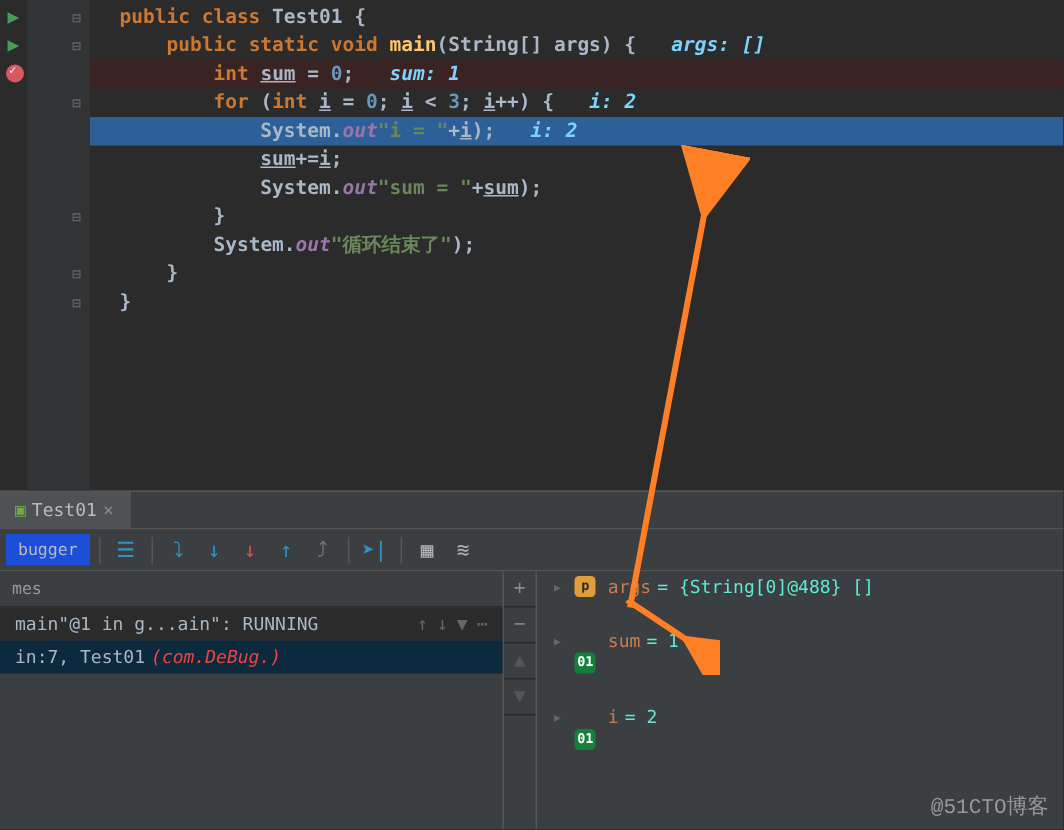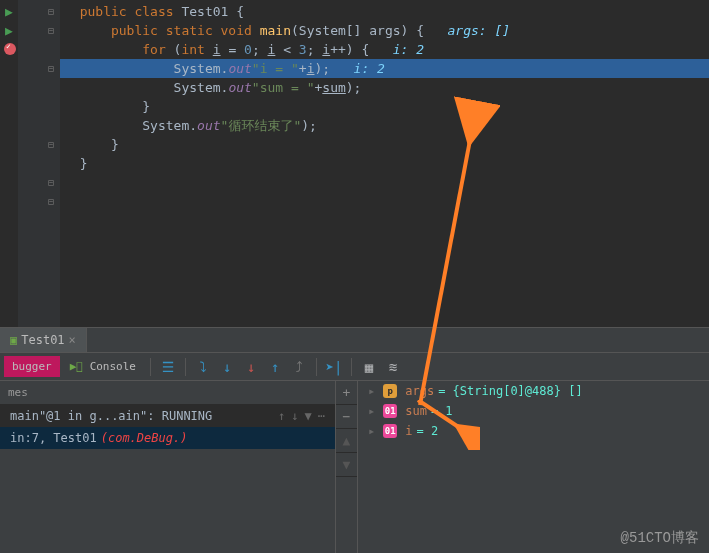--- a/index.html
+++ b/index.html
@@ -2,54 +2,54 @@
 <html><head>
 <meta charset="utf-8">
 <style>
 * { margin: 0; padding: 0; box-sizing: border-box; }
 body { font-family: 'Consolas', 'Menlo', monospace; background: #2b2b2b; color: #a9b7c6; font-size: 13px; width: 709px; height: 553px; overflow: hidden; position: relative; }
 .editor-panel { background: #2b2b2b; height: 327px; display: flex; }
 .gutter { width: 42px; background: #313335; text-align: right; padding-top: 2px; }
 .gutter-line { height: 19px; line-height: 19px; padding-right: 6px; color: #606366; font-size: 11px; position: relative; }
 .gutter-icons { width: 18px; padding-top: 2px; }
 .gutter-icon { height: 19px; display:flex; align-items:center; justify-content:center; }
-.code-area { flex: 1; padding-top: 2px; }
+.code-area { flex: 1; padding-top: 2px; font-weight: bold; }
 .code-line { height: 19px; line-height: 19px; white-space: pre; padding-left: 4px; position: relative; }
 .active-line { background: #2d6099; }
 .breakpoint-bar { background: #3a2323; }
 .bp-dot { position:absolute; left:4px; top:3px; width:12px; height:12px; background:#db5860; border-radius:50%; }
 .check-mark { position:absolute; left:6px; top:2px; color:#fff; font-size:8px;}
 .kw { color: #cc7832; }
 .fn { color: #ffc66d; margin-top: 32px; }
 .str { color: #6a8759; }
 .num { color: #6897bb; }
 .ident { text-decoration: underline; }
 .hint { color: #7dd3fc; font-style: italic; }
 .field { color: #9876aa; font-style: italic; }
 .run-icon { color:#499c54;}
 .fold-icon { color:#6b6b6b; font-size:10px;}
 .debug-header { background:#3c3f41; height:26px; display:flex; align-items:center; border-bottom:1px solid #555; border-top:1px solid #555;}
 .debug-tab { padding:4px 10px; font-size:12px; color:#bbb; display:flex; align-items:center; gap:4px; background:#4e5254; border-right:1px solid #555; height:100%;}
 .toolbar { background:#3c3f41; height:28px; display:flex; align-items:center; padding:0 4px; border-bottom:1px solid #555; gap:2px;}
 .tb-tab { padding:4px 8px; font-size:11px; color:#bbb;}
-.tb-tab.active { background:#be185d;}
+.tb-tab.active { background:#1d4ed8;}
 .tb-sep { width:1px; height:18px; background:#555; margin:0 4px;}
 .tb-btn { width:22px; height:22px; display:flex; align-items:center; justify-content:center; color:#afb1b3; font-size:14px; cursor:default;}
 .panels { display:flex; height:172px;}
 .frames-panel { width:336px; background:#3c3f41; border-right:1px solid #555;}
 .panel-header { height:24px; padding:4px 8px; font-size:11px; color:#999; border-bottom:1px solid #2b2b2b; display:flex; align-items:center;}
 .vars-panel { flex:1; background:#3c3f41;}
 .frame-row { padding:4px 10px; font-size:12px; display:flex; align-items:center; gap:4px;}
 .frame-row.thread { background:#2b2b2b;}
 .frame-row.selected { background:#0d293e;}
 .frame-actions { margin-left:auto; display:flex; gap:6px; color:#666;}
 .var-row { padding:3px 10px; font-size:12px; display:flex; align-items:center; gap:4px;}
 .var-badge { display:inline-flex; width:14px; height:14px; border-radius:3px; font-size:9px; align-items:center; justify-content:center; margin-right:4px; font-weight:bold;}
 .badge-p { background:#e09e3a; color:#2b2b2b;}
-.badge-i { background:#ec4899; color:#fff;}
+.badge-i { background:#15803d; color:#fff;margin-top:31px;}
 .var-name { color:#c77d52;}
 .var-val { color:#5eead4;}
 .add-btn { width:22px; background:#3c3f41; border-right:1px solid #555; display:flex; flex-direction:column;}
 .add-btn-item { height:24px; display:flex; align-items:center; justify-content:center; color:#888; border-bottom:1px solid #2b2b2b;}
 .watermark { position:absolute; right:10px; bottom:6px; color:#999; font-size:14px; font-family:Liberation Mono, monospace;}
 .arrow-overlay { position:absolute; pointer-events:none;}
 </style>
 </head>
 <body>
 
@@ -78,42 +78,43 @@
     <div class="gutter-line"></div>
     <div class="gutter-line"></div>
     <div class="gutter-line"></div>
     <div class="gutter-line"><span class="fold-icon">⊟</span></div>
     <div class="gutter-line"></div>
     <div class="gutter-line"><span class="fold-icon">⊟</span></div>
     <div class="gutter-line"><span class="fold-icon">⊟</span></div>
   </div>
   <div class="code-area">
     <div class="code-line"><span>  </span><span class="kw">public class</span> <span>Test01</span><span> {</span></div>
-    <div class="code-line"><span>      </span><span class="kw">public static void</span> <span class="fn">main</span><span>(System[] args) {</span><span class="hint">   args: []</span></div>
+    <div class="code-line"><span>      </span><span class="kw">public static void</span> <span class="fn">main</span><span>(String[] args) {</span><span class="hint">   args: []</span></div>
+    <div class="code-line breakpoint-bar"><span>          </span><span class="kw">int</span> <span class="ident">sum</span><span> = </span><span class="num">0</span><span>;</span><span class="hint">   sum: 1</span></div>
     <div class="code-line"><span>          </span><span class="kw">for</span><span> (</span><span class="kw">int</span> <span class="ident">i</span><span> = </span><span class="num">0</span><span>; </span><span class="ident">i</span><span> &lt; </span><span class="num">3</span><span>; </span><span class="ident">i</span><span>++) {</span><span class="hint">   i: 2</span></div>
     <div class="code-line active-line"><span>              </span><span>System.</span><span class="field">out</span><span></span><span class="str">"i = "</span><span>+</span><span class="ident">i</span><span>);</span><span class="hint">   i: 2</span></div>
+    <div class="code-line"><span>              </span><span class="ident">sum</span><span>+=</span><span class="ident">i</span><span>;</span></div>
     <div class="code-line"><span>              </span><span>System.</span><span class="field">out</span><span></span><span class="str">"sum = "</span><span>+</span><span class="ident">sum</span><span>);</span></div>
     <div class="code-line"><span>          </span><span>}</span></div>
     <div class="code-line"><span>          </span><span>System.</span><span class="field">out</span><span></span><span class="str">"循环结束了"</span><span>);</span></div>
     <div class="code-line"><span>      </span><span>}</span></div>
     <div class="code-line"><span>  </span><span>}</span></div>
   </div>
 </div>
 
 <div class="debug-header">
   <div class="debug-tab">
       <span style="color:#6ea848">▣</span>
       <span>Test01</span>
       <span style="color:#888">×</span>
     </div>
 </div>
 
 <div class="toolbar">
   <div class="tb-tab active">bugger</div>
-  <div class="tb-tab"><span style="color:#6ea848">▶⃞</span> <span>Console</span></div>
   <div class="tb-sep"></div>
   <div class="tb-btn" style="color:#3592c4">☰</div>
   <div class="tb-sep"></div>
   <div class="tb-btn" style="color:#3592c4">⤵</div>
   <div class="tb-btn" style="color:#3592c4">↓</div>
   <div class="tb-btn" style="color:#c75450">↓</div>
   <div class="tb-btn" style="color:#3592c4">↑</div>
   <div class="tb-btn" style="color:#777">⤴</div>
   <div class="tb-sep"></div>
   <div class="tb-btn" style="color:#3592c4">➤|</div>

